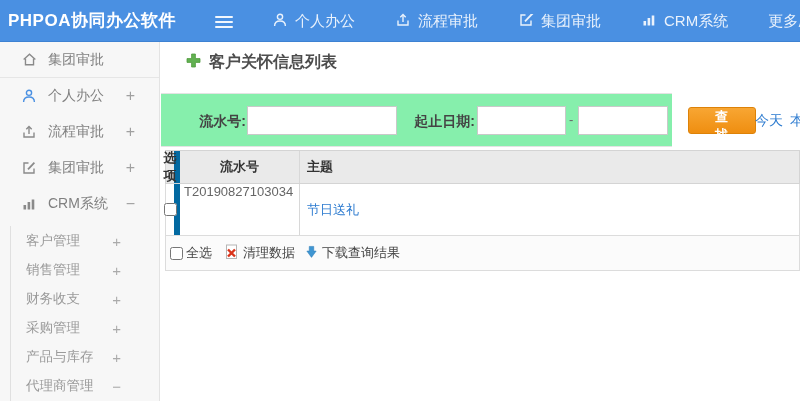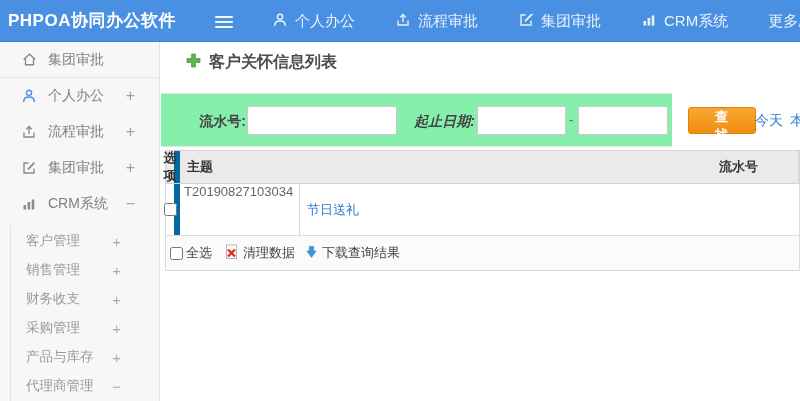--- a/index.html
+++ b/index.html
@@ -39,21 +39,21 @@
 
   
   .main { position:absolute; left:161px; top:42px; width:639px; height:359px; background:#fff; }
   .page-title { position:absolute; left:25px; top:10px; display:flex; align-items:center; }
   .page-title .t-text { margin-left:8px; color:#4d4d4d; font-size:16px; font-weight:bold; }
 
   .search-panel { position:absolute; left:0px; top:51px; width:511px; height:54px;
     background:#86efac; border-top:1px solid #e3e3e3; border-bottom:1px solid #e3e3e3; }
   .sp-label { position:absolute; top:19px; color:#444; font-size:14px; font-weight:bold; white-space:nowrap; }
   .lbl-serial { left:29px; width:56px; text-align:right; }
-  .lbl-date   { left:252px; width:62px; text-align:right;font-style:italic; }
+  .lbl-date   { left:252px; width:62px; text-align:right; }
   .sp-input { position:absolute; top:12px; height:29px; border:1px solid #c9c9c9; background:#fff;
     font-size:13px; color:#333; padding:0 5px; outline:none; }
   .in-serial { left:86px;  width:150px; }
   .in-date1  { left:316px; width:89px; }
   .in-date2  { left:417px; width:90px; }
   .sp-dash { position:absolute; left:408px; top:18px; color:#666; font-size:13px; }
   .search-btn { position:absolute; left:527px; top:13px; height:27px; padding:0 26px;
     background:linear-gradient(#f8a633,#ef8e10); border:1px solid #dd8208; border-radius:3px;
     color:#fff; font-size:13px; font-weight:bold; cursor:pointer; letter-spacing:1px; }
   .quick-link { position:absolute; top:18px; color:#2e7cd0; font-size:14px; cursor:pointer; text-decoration:none; white-space:nowrap; }
@@ -227,22 +227,22 @@
       <span class="sp-dash">-</span>
       <input class="sp-input in-date2" type="text" style="">
       <button class="search-btn">查 找</button>
       <a class="quick-link ql-today">今天</a>
       <a class="quick-link ql-clip">本周</a>
     </div>
 
     <div class="grid">
       <div class="g-row g-head">
         <div class="cell c1">选项</div>
+        <div class="cell c2">流水号</div>
         <div class="cell c3">主题</div>
-        <div class="cell c2">流水号</div>
       </div>
       <div class="g-row g-data">
         <div class="c1">
             <input type="checkbox" style="">
           </div>
         <div class="c2">
             <span class="serial-text">T20190827103034</span>
           </div>
         <div class="c3">
             <a class="link">节日送礼</a>

